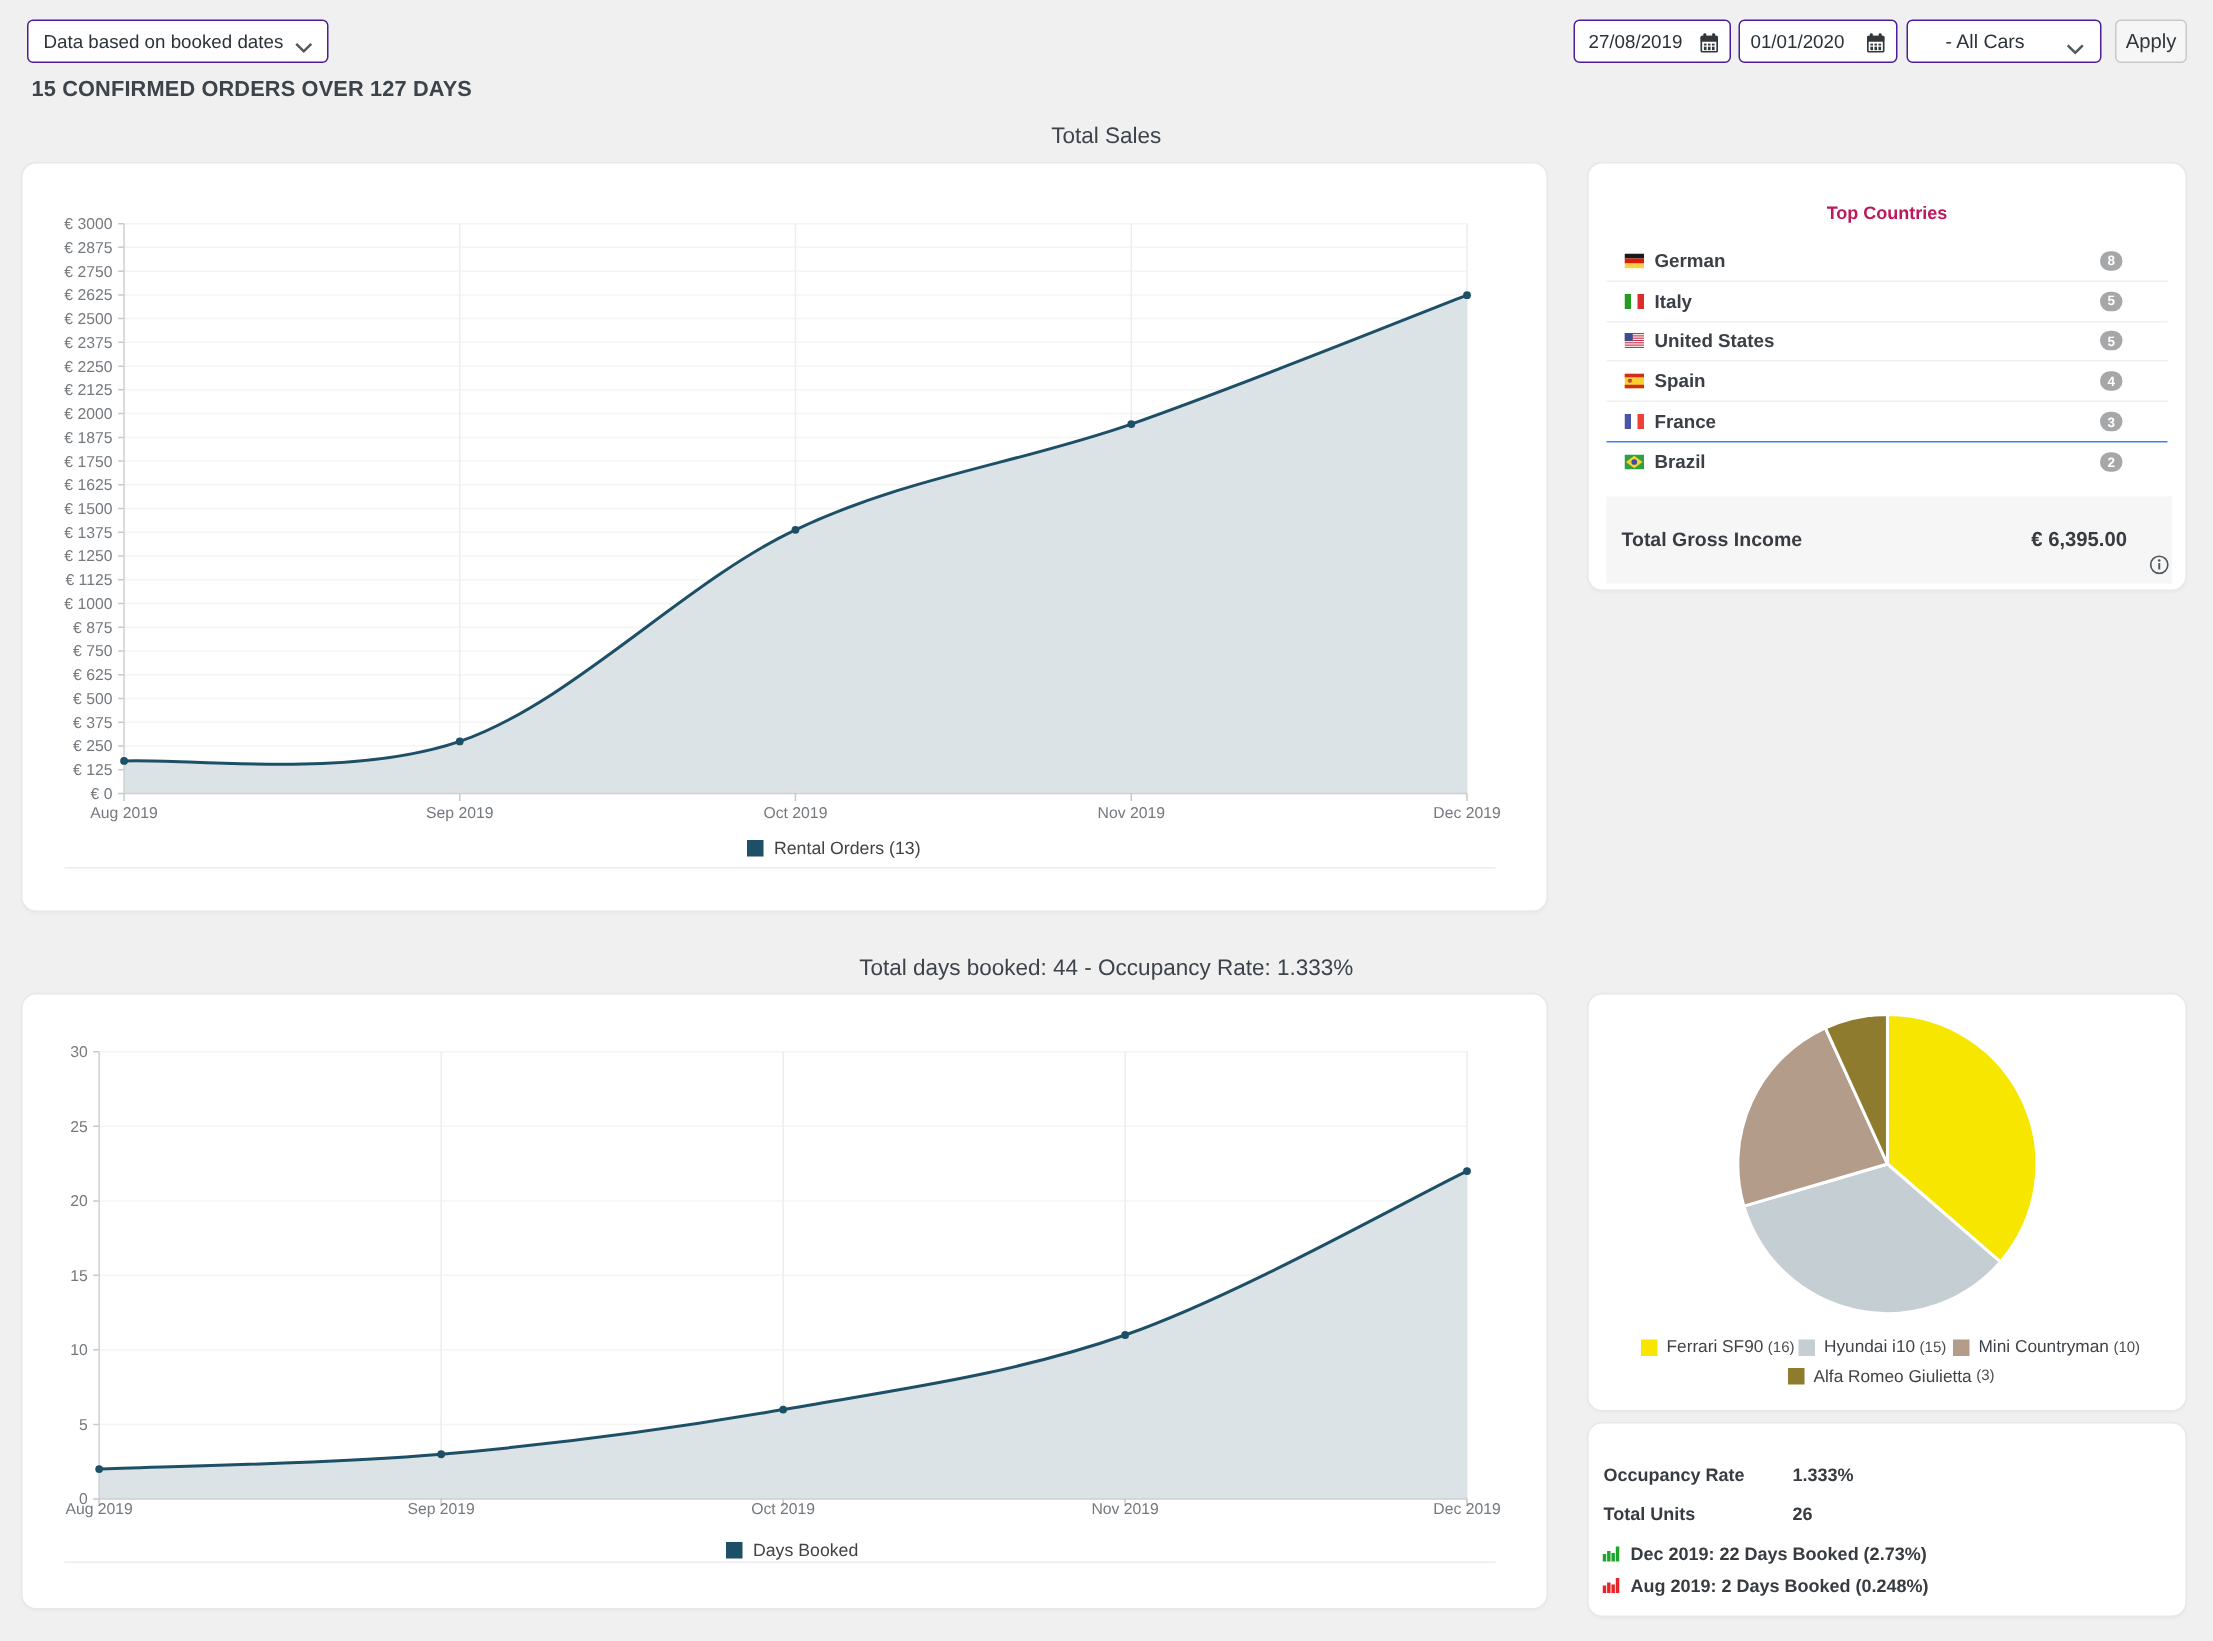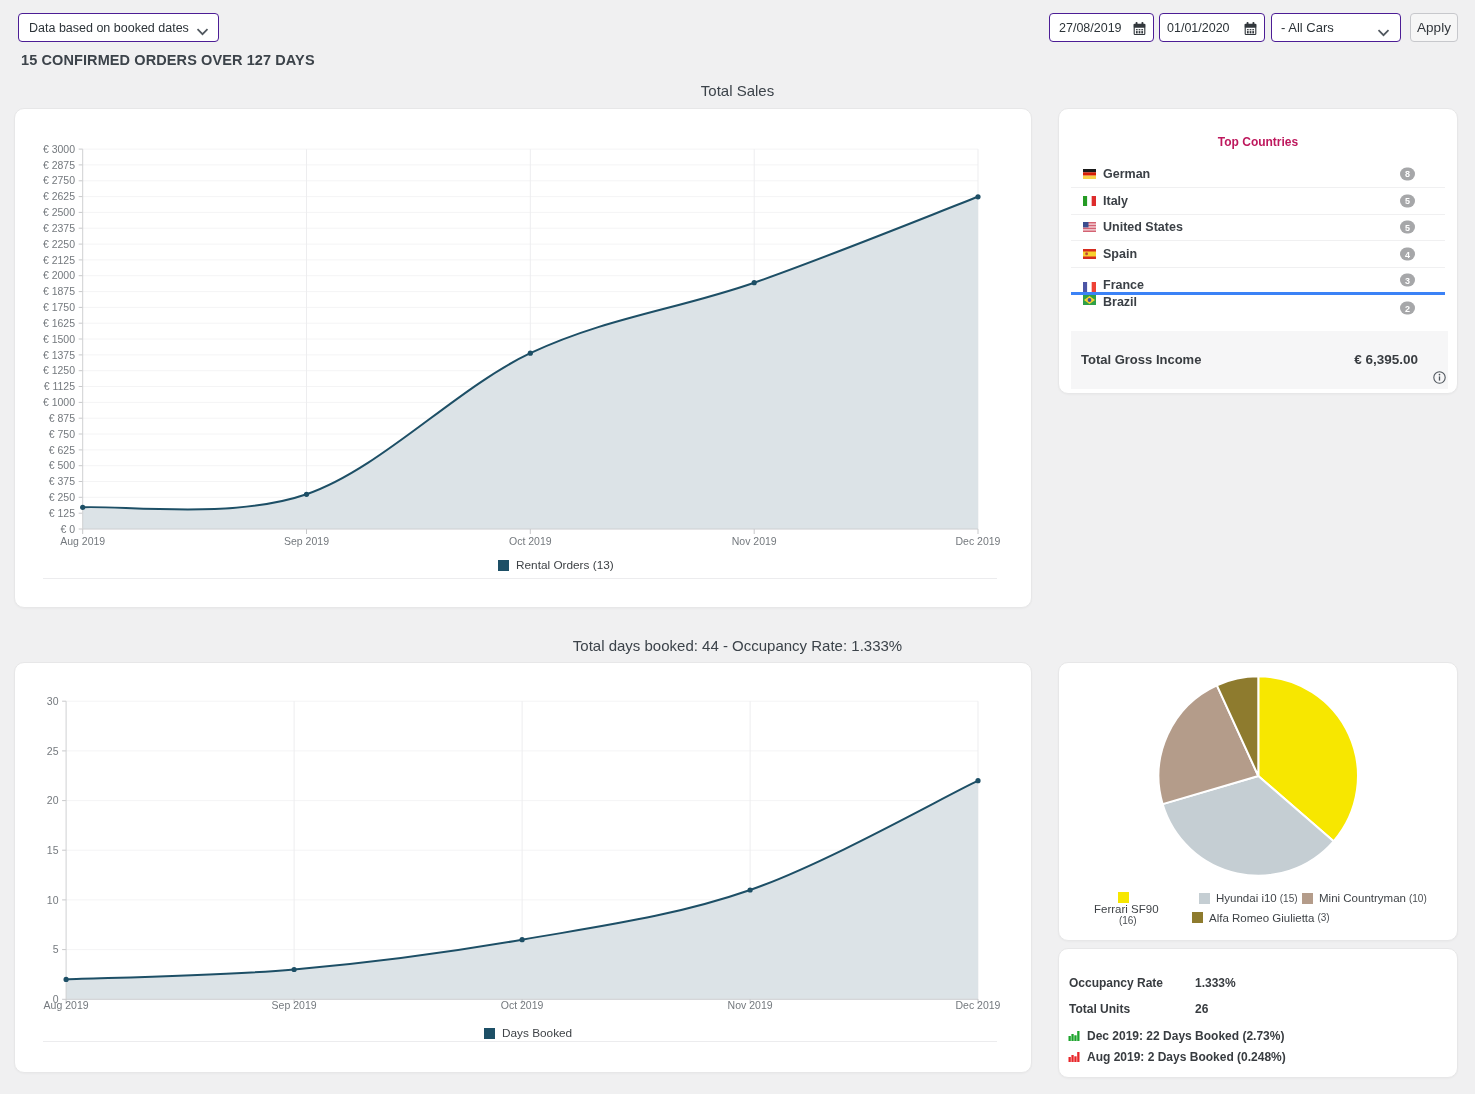--- a/index.html
+++ b/index.html
@@ -41,21 +41,21 @@
           <rect x="0.9" y="2.7" width="13.2" height="4.5" rx="0.8" fill="#32373c"></rect>
           <g fill="#32373c">
             <rect x="3.4" y="8.7" width="2" height="1.4"></rect>
             <rect x="6.5" y="8.7" width="2" height="1.4"></rect>
             <rect x="9.6" y="8.7" width="2" height="1.4"></rect>
             <rect x="3.4" y="11" width="2" height="2.7"></rect>
             <rect x="6.5" y="11" width="2" height="2.7"></rect>
             <rect x="9.6" y="11" width="2" height="2.7"></rect>
           </g>
         </svg></span></div>
-<div class="ctl" style="left:1271px;top:13px;width:130px;height:29px;padding-left:9px;font-size:13px;">- All Cars<span style="position:absolute;right:10px;top:11px;"><svg width="13" height="8" viewBox="0 0 13 8">
+<div class="ctl" style="left:1271px;top:13px;width:130px;height:29px;padding-left:25px;font-size:13px;">- All Cars<span style="position:absolute;right:10px;top:11px;"><svg width="13" height="8" viewBox="0 0 13 8">
           <path d="M1.5 1.2 L6.5 6.2 L11.5 1.2" fill="none" stroke="#50575e" stroke-width="1.7"></path>
         </svg></span></div>
 <div class="ctl" style="left:1410px;top:13px;width:48px;height:29px;justify-content:center;background:#f6f6f6;border-color:#c7c8cc;color:#32373c;font-size:13.5px;">Apply</div>
 
 <div style="position:absolute;left:21px;top:52px;font-size:14.5px;font-weight:bold;color:#3c434a;letter-spacing:0.1px;">15 CONFIRMED ORDERS OVER 127 DAYS</div>
 
 <div class="title" style="top:82px;">Total Sales</div>
 
 <div class="card" style="left:14px;top:108px;width:1018px;height:500px;">
 <svg width="1016" height="460" style="position:absolute;left:0;top:0;">
@@ -210,32 +210,32 @@
               <rect width="13" height="10" fill="#f8d12e"></rect>
               <rect width="13" height="2.5" y="0" fill="#d52b1e"></rect>
               <rect width="13" height="2.5" y="7.5" fill="#d52b1e"></rect>
               <circle cx="3.6" cy="4.9" r="1.4" fill="#b5543c"></circle>
               <rect x="2.6" y="3.7" width="2" height="0.8" fill="#d52b1e"></rect>
             </svg>
           </span>
       <span style="margin-left:7px;font-size:12.5px;font-weight:bold;color:#3b4046;">Spain</span>
       <span style="position:absolute;right:30px;top:50%;transform:translateY(-50%);width:15px;height:13px;border-radius:7px;background:#a6a7a9;color:#fff;font-size:9px;font-weight:bold;display:flex;align-items:center;justify-content:center;">4</span>
     </div>
-<div style="position:relative;margin:0 12px;height:26.8px;border-bottom:3px solid #3b82f6;display:flex;align-items:flex-end;">
+<div style="position:relative;margin:0 12px;height:26.8px;border-bottom:1px solid #3b82f6;display:flex;align-items:center;">
       <span style="display:inline-flex;margin-left:12px;">
             <svg width="13" height="10" viewBox="0 0 13 10">
               <rect width="4.33" height="10" x="0" fill="#4c55a5"></rect>
               <rect width="4.34" height="10" x="4.33" fill="#fff"></rect>
               <rect width="4.33" height="10" x="8.67" fill="#ee4135"></rect>
             </svg>
           </span>
       <span style="margin-left:7px;font-size:12.5px;font-weight:bold;color:#3b4046;">France</span>
       <span style="position:absolute;right:30px;top:50%;transform:translateY(-50%);width:15px;height:13px;border-radius:7px;background:#a6a7a9;color:#fff;font-size:9px;font-weight:bold;display:flex;align-items:center;justify-content:center;">3</span>
     </div>
-<div style="position:relative;margin:0 12px;height:26.8px;display:flex;align-items:flex-start;">
+<div style="position:relative;margin:0 12px;height:26.8px;display:flex;align-items:center;">
       <span style="display:inline-flex;margin-left:12px;">
             <svg width="13" height="10" viewBox="0 0 13 10">
               <rect width="13" height="10" fill="#2fa048"></rect>
               <path d="M 6.5 0.9 L 12 5 L 6.5 9.1 L 1 5 Z" fill="#f8d12e"></path>
               <circle cx="6.5" cy="5" r="1.9" fill="#3b4fa0"></circle>
             </svg>
           </span>
       <span style="margin-left:7px;font-size:12.5px;font-weight:bold;color:#3b4046;">Brazil</span>
       <span style="position:absolute;right:30px;top:50%;transform:translateY(-50%);width:15px;height:13px;border-radius:7px;background:#a6a7a9;color:#fff;font-size:9px;font-weight:bold;display:flex;align-items:center;justify-content:center;">2</span>
     </div>
@@ -304,21 +304,21 @@
 <div style="position:absolute;left:28px;top:378px;width:954px;border-top:1px solid #ececee;"></div>
 </div>
 
 <div class="card" style="left:1058px;top:662px;width:400px;height:279px;">
 <svg width="398" height="225" style="position:absolute;left:0;top:0;">
 <path d="M 199.3 113.0 L 199.3 13.3 A 99.7 99.7 0 0 1 274.6 178.3 Z" fill="#f7e700" stroke="#fff" stroke-width="2" stroke-linejoin="round"></path>
 <path d="M 199.3 113.0 L 274.6 178.3 A 99.7 99.7 0 0 1 103.6 141.1 Z" fill="#c5ced3" stroke="#fff" stroke-width="2" stroke-linejoin="round"></path>
 <path d="M 199.3 113.0 L 103.6 141.1 A 99.7 99.7 0 0 1 157.9 22.3 Z" fill="#b49c8a" stroke="#fff" stroke-width="2" stroke-linejoin="round"></path>
 <path d="M 199.3 113.0 L 157.9 22.3 A 99.7 99.7 0 0 1 199.3 13.3 Z" fill="#8e7b2e" stroke="#fff" stroke-width="2" stroke-linejoin="round"></path>
 </svg>
-<div class="pli" style="left:35px;top:229px;flex-direction:column;"><span class="sq" style="background:#f7e700;"></span>Ferrari SF90<span class="n">(16)</span></div>
+<div class="pli" style="left:35px;top:229px;"><span class="sq" style="background:#f7e700;"></span>Ferrari SF90<span class="n">(16)</span></div>
 <div class="pli" style="left:140px;top:229px;"><span class="sq" style="background:#c5ced3;"></span>Hyundai i10<span class="n">(15)</span></div>
 <div class="pli" style="left:243px;top:229px;"><span class="sq" style="background:#b49c8a;"></span>Mini Countryman<span class="n">(10)</span></div>
 <div class="pli" style="left:133px;top:248.5px;"><span class="sq" style="background:#8e7b2e;"></span>Alfa Romeo Giulietta<span class="n">(3)</span></div>
 </div>
 
 <div class="card" style="left:1058px;top:948px;width:400px;height:130px;">
 <div class="srow" style="left:10px;top:27px;">Occupancy Rate</div>
 <div class="srow" style="left:136px;top:27px;">1.333%</div>
 <div class="srow" style="left:10px;top:53px;">Total Units</div>
 <div class="srow" style="left:136px;top:53px;">26</div>

